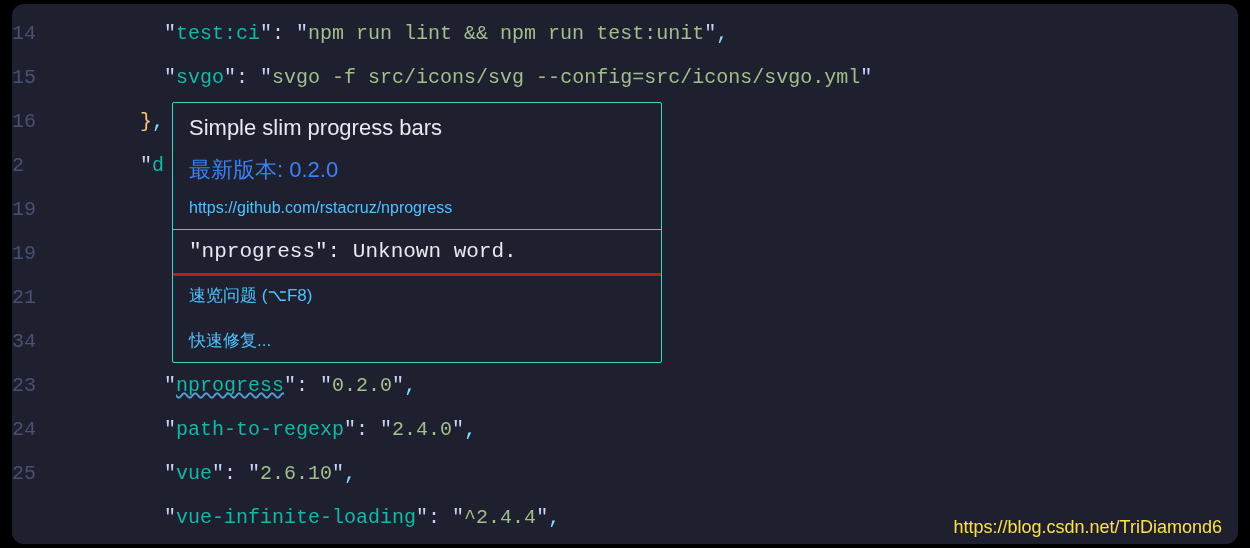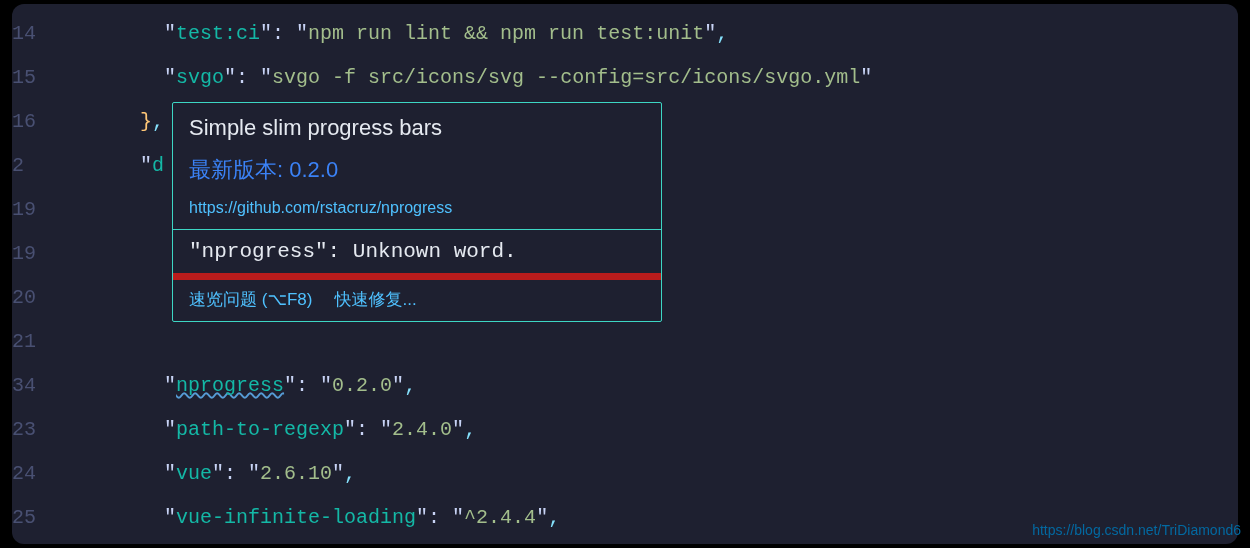--- a/index.html
+++ b/index.html
@@ -88,54 +88,54 @@
     .popup-divider {
       border-top: 1px solid #3dd6c4;
     }
     .popup-problem {
       padding: 10px 16px;
       color: #e5e9f0;
       font-size: 21px;
       font-family: "SF Mono", Monaco, Menlo, "Courier New", monospace;
     }
     .popup-actions {
-      border-top: 7px solid #b91c1c;
+      border-top: 3px solid #b91c1c;
       padding: 8px 16px 10px;
       display: flex;
       gap: 22px;
+      flex-direction: column;
     }
     .popup-action {
       color: #4fc1ff;
       font-size: 17px;
       cursor: pointer;
       font-family: -apple-system, "Segoe UI", Arial, sans-serif;
     }
     .watermark {
       position: absolute;
       bottom: 10px;
-      right: 9px;
-      color: #0369a1;
-      font-size: 14px;
+      right: 28px;
+      color: #fde047;
+      font-size: 18px;
       font-family: Arial, sans-serif;
       z-index: 20;
     }
   </style>
 </head>
 <body>
 
 <div class="editor-window">
   <div class="code-area">
     <div class="gutter" id="gutter">
         <div class="line-num">14</div>
         <div class="line-num">15</div>
         <div class="line-num">16</div>
         <div class="line-num">2</div>
         <div class="line-num">19</div>
         <div class="line-num">19</div>
-        <div class="line-num">20</div>
         <div class="line-num">21</div>
         <div class="line-num">34</div>
         <div class="line-num">23</div>
         <div class="line-num">24</div>
         <div class="line-num">25</div>
       </div>
     <div class="code" id="code">
         <div class="code-line"><span>      </span><span class="s-punct">"</span><span class="s-key">test:ci</span><span class="s-punct">": </span><span class="s-punct">"</span><span class="s-str">npm run lint &amp;&amp; npm run test:unit</span><span class="s-punct">"</span><span class="s-punct-dim">,</span></div>
         <div class="code-line"><span>      </span><span class="s-punct">"</span><span class="s-key">svgo</span><span class="s-punct">": </span><span class="s-punct">"</span><span class="s-str">svgo -f src/icons/svg --config=src/icons/svgo.yml</span><span class="s-punct">"</span></div>
         <div class="code-line"><span>    </span><span class="s-punct-brace">}</span><span class="s-punct-dim">,</span></div>

